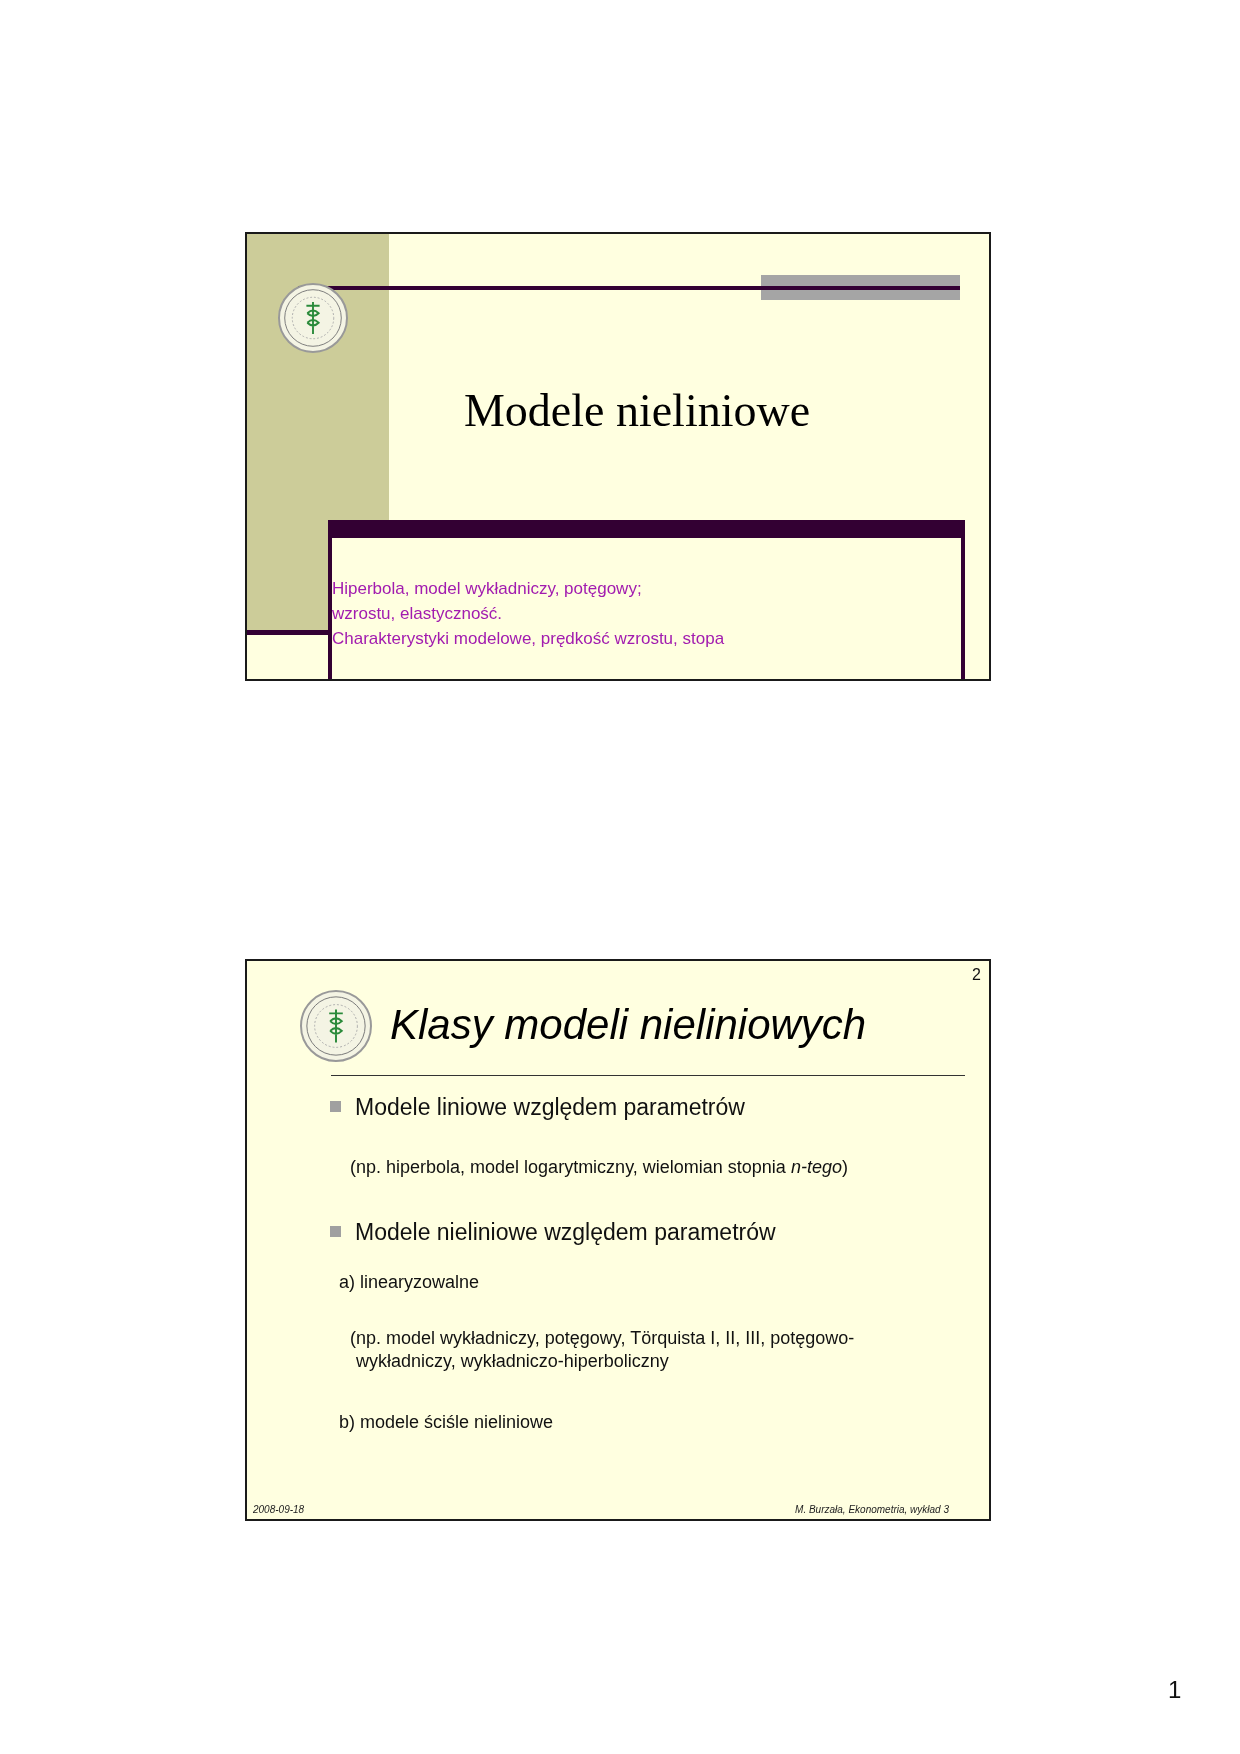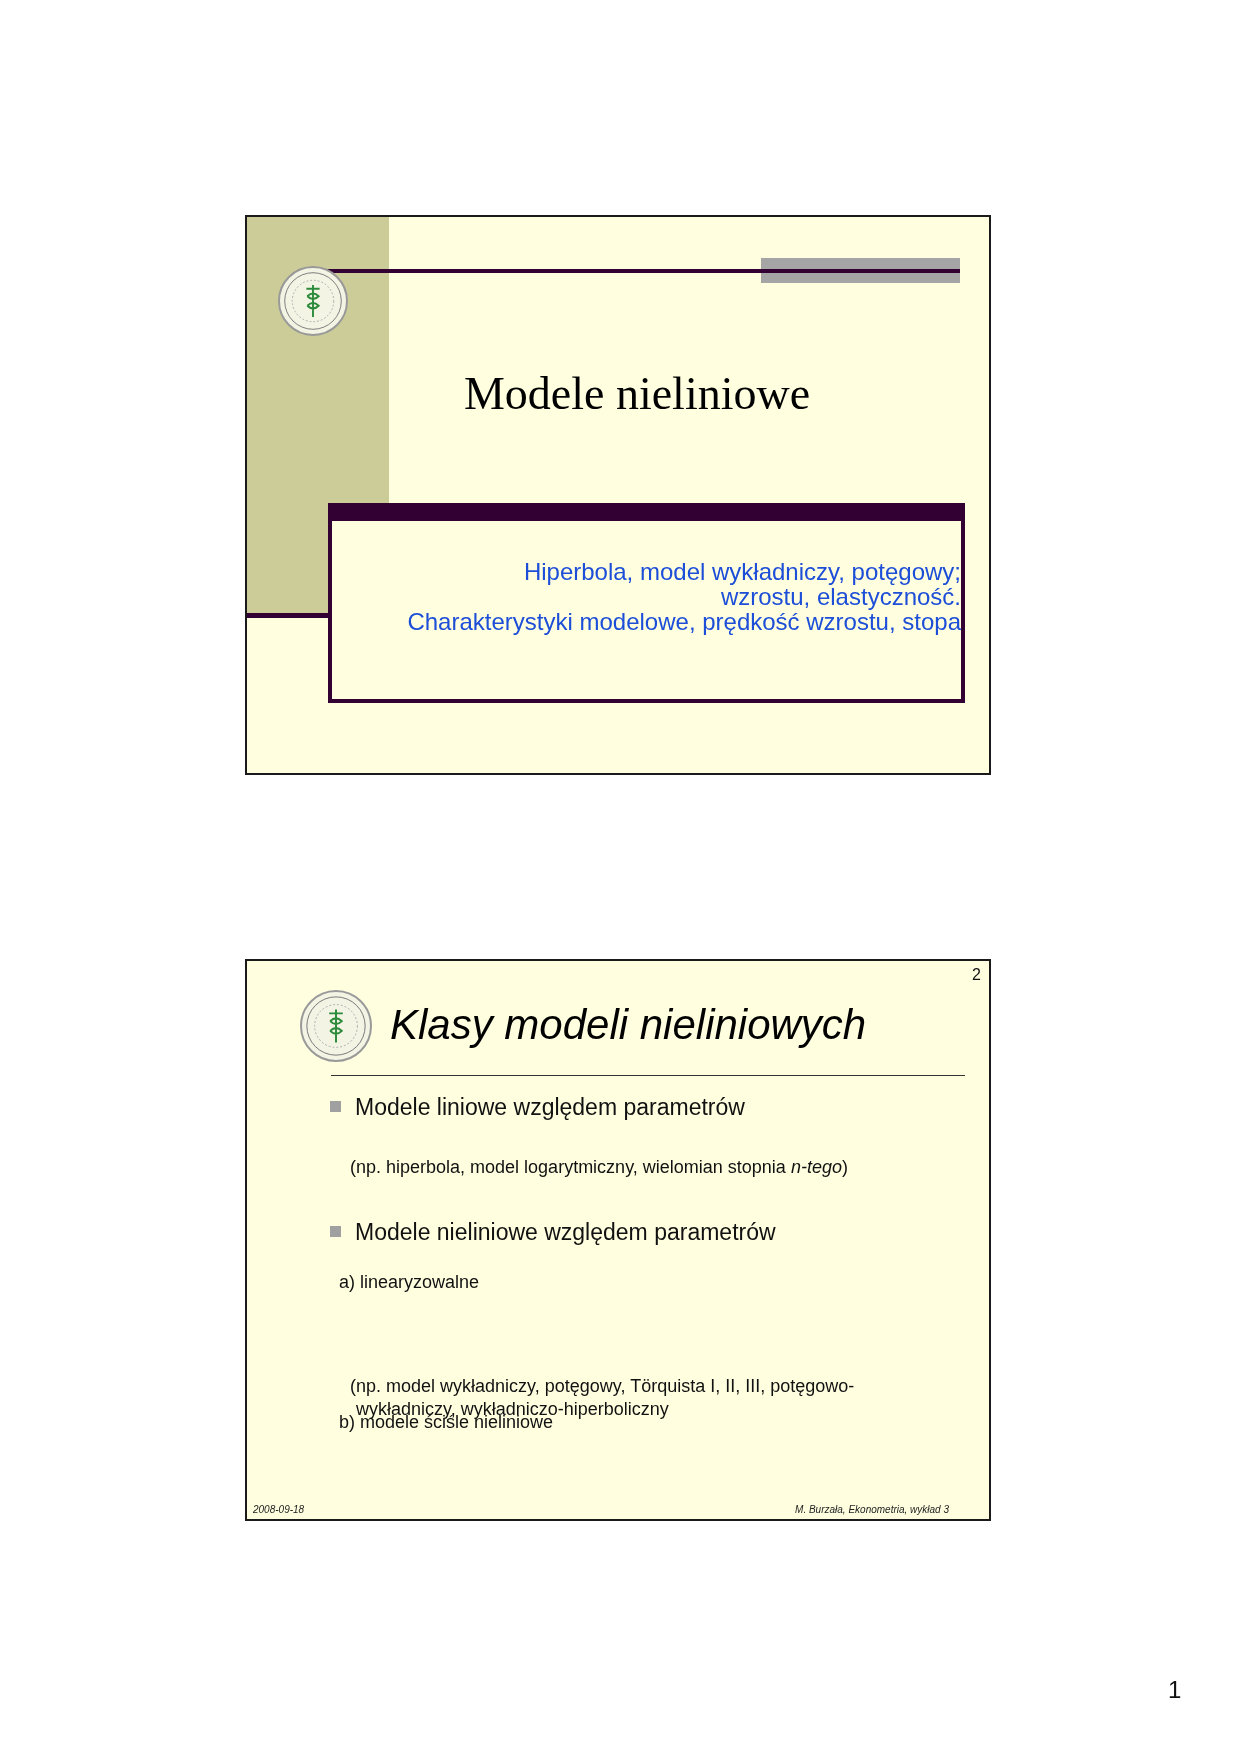--- a/index.html
+++ b/index.html
@@ -1,29 +1,29 @@
 <!DOCTYPE html>
 <html><head>
 <meta charset="utf-8">
 <style>
   html, body { margin:0; padding:0; }
   body { width:1240px; height:1754px; background:#ffffff; position:relative; overflow:hidden; font-family:"Liberation Sans", sans-serif; }
   .slide { position:absolute; left:245px; width:746px; background:#ffffe0; border:2px solid #1a1a1a; box-sizing:border-box; overflow:hidden; }
-  #slide1 { top:215px; height:560px;text-decoration:underline; }
+  #slide1 { top:232px; height:449px;text-decoration:underline; }
   #slide2 { top:959px; height:562px; }
 
   
   .tan-panel { position:absolute; left:0; top:0; width:142px; height:396px; background:#cccc99; }
   .tan-underline { position:absolute; left:0; top:396px; width:84px; height:5px; background:#330033; }
   .top-rule { position:absolute; left:51px; top:52px; width:662px; height:4px; background:#330033; }
   .gray-bar { position:absolute; left:514px; top:41px; width:199px; height:25px; background:#a5a5a5; }
   .gray-bar::after { content:""; position:absolute; left:0; right:0; top:11px; height:4px; background:#330033; }
   .title-main { position:absolute; left:130px; top:150px; width:520px; text-align:center; font-family:"Liberation Serif", serif; font-size:46px; color:#000; }
   .subtitle-box { position:absolute; left:81px; top:286px; width:637px; height:200px; box-sizing:border-box; border:4px solid #330033; border-top:18px solid #330033; background:#ffffe0; }
-  .subtitle-text { position:absolute; left:0; right:0; top:38px; text-align:right; font-size:24px; line-height:25px; color:#1d4ed8; }
+  .subtitle-text { position:absolute; left:0; right:0; top:38px; text-align:left; font-size:17px; line-height:25px; color:#a21caf; }
   .logo { position:absolute; border-radius:50%; background:#f4f4e4; border:2px solid #999; box-sizing:border-box; }
   .logo svg { width:100%; height:100%; display:block; }
   #logo1 { left:31px; top:49px; width:70px; height:70px; }
 
   
   .slide-num { position:absolute; right:8px; top:5px; font-size:16px; color:#111; }
   #logo2 { left:53px; top:29px; width:72px; height:72px; }
   .title2 { position:absolute; left:143px; top:40px; font-family:Liberation Sans, sans-serif; font-style:italic; font-size:42px; color:#000; }
   .title-rule { position:absolute; left:84px; top:114px; width:634px; height:1px; background:#333; }
   .bullet { position:absolute; font-size:23px; color:#111; }
@@ -72,21 +72,21 @@
   <div class="bullet" style="left:83px; top:133px;">
     <span class="sq"></span><span>Modele liniowe względem parametrów</span>
   </div>
   <div class="sub" style="left:103px; top:195px;">
     <span>(np. hiperbola, model logarytmiczny, wielomian stopnia </span><i>n-tego</i><span>)</span>
   </div>
   <div class="bullet" style="left:83px; top:248px;margin-top:10px;">
     <span class="sq"></span><span>Modele nieliniowe względem parametrów</span>
   </div>
   <div class="sub" style="left:92px; top:310px;">a) linearyzowalne</div>
-  <div class="sub" style="left:103px; top:366px;margin-top:48px;">
+  <div class="sub" style="left:103px; top:366px;">
     <div>(np. model wykładniczy, potęgowy, Törquista I, II, III, potęgowo-</div>
     <div style="padding-left:6px;">wykładniczy, wykładniczo-hiperboliczny</div>
   </div>
   <div class="sub" style="left:92px; top:450px;">b) modele ściśle nieliniowe</div>
 
   <div class="footer" style="left:6px;">2008-09-18</div>
   <div class="footer" style="right:40px;margin-top:28px;">M. Burzała, Ekonometria, wykład 3</div>
 </div>
 
 <div class="page-num">1</div>

